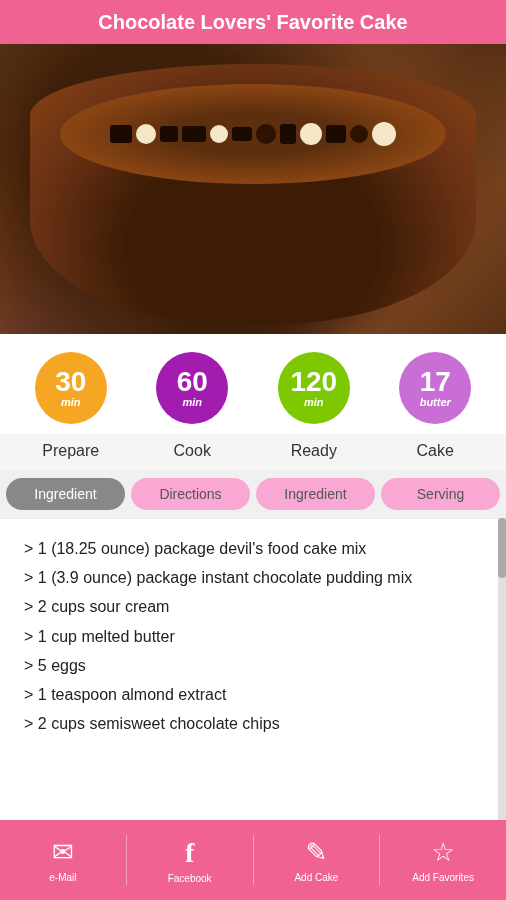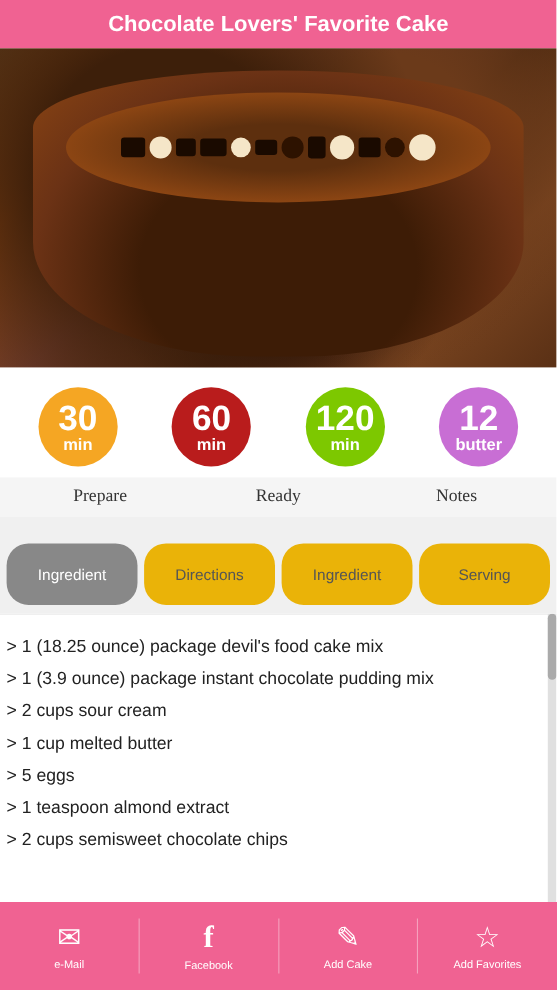--- a/index.html
+++ b/index.html
@@ -89,76 +89,75 @@
       height: 72px;
       border-radius: 50%;
       display: flex;
       flex-direction: column;
       align-items: center;
       justify-content: center;
       color: #fff;
       font-weight: bold;
     }
     .stat-circle .num {
-      font-size: 32px;
+      font-size: 28px;
       line-height: 1;
     }
     .stat-circle .unit {
-      font-size: 15px;
+      font-size: 11px;
+      font-style: italic;
     }
     .circle-orange { background: #f5a623; }
-    .circle-yellow { background: #b91c1c; justify-content: center; }
+    .circle-yellow { background: #a21caf; justify-content: center; }
     .circle-green  { background: #7dc800; }
     .circle-purple { background: #c86ed4; }
 
     
     .labels-row {
       display: flex;
       justify-content: space-around;
       padding: 8px 10px 10px;
       background: #f5f5f5;
-      font-family: Liberation Serif, serif;
     }
     .label-text {
       font-size: 16px;
       color: #333;
       text-align: center;
       flex: 1;
     }
 
     
     .tabs-row {
       display: flex;
       justify-content: space-around;
       background: #f0f0f0;
       padding: 8px 6px;
       gap: 6px;
     }
     .tab-btn {
       flex: 1;
-      padding: 20px 4px;
+      padding: 8px 4px;
       border-radius: 20px;
       border: none;
       font-size: 14px;
       cursor: pointer;
       text-align: center;
-      margin-top: 16px;
     }
     .tab-btn.active {
       background: #888;
       color: #fff;
     }
     .tab-btn.inactive {
-      background: #eab308;
+      background: #f9a8d4;
       color: #555;
     }
 
     
     .content-area {
-      padding: 16px 6px;
+      padding: 16px 24px;
       background: #fff;
       min-height: 320px;
       font-size: 16px;
       line-height: 1.7;
       color: #222;
       border-top: 1px solid #eee;
     }
     .ingredient-line {
       display: block;
       margin-bottom: 2px;
@@ -252,29 +251,30 @@
   </div>
   <div class="stat-circle circle-yellow">
     <span class="num">60</span>
     <span class="unit">min</span>
   </div>
   <div class="stat-circle circle-green">
     <span class="num">120</span>
     <span class="unit">min</span>
   </div>
   <div class="stat-circle circle-purple">
-    <span class="num">12</span>
+    <span class="num">17</span>
     <span class="unit">butter</span>
   </div>
 </div>
 
 <div class="labels-row">
   <span class="label-text">Prepare</span>
+  <span class="label-text">Cook</span>
   <span class="label-text">Ready</span>
-  <span class="label-text">Notes</span>
+  <span class="label-text">Cake</span>
 </div>
 
 <div class="tabs-row">
   <button class="tab-btn active">Ingredient</button>
   <button class="tab-btn inactive">Directions</button>
   <button class="tab-btn inactive">Ingredient</button>
   <button class="tab-btn inactive">Serving</button>
 </div>
 
 <div class="content-wrapper">

